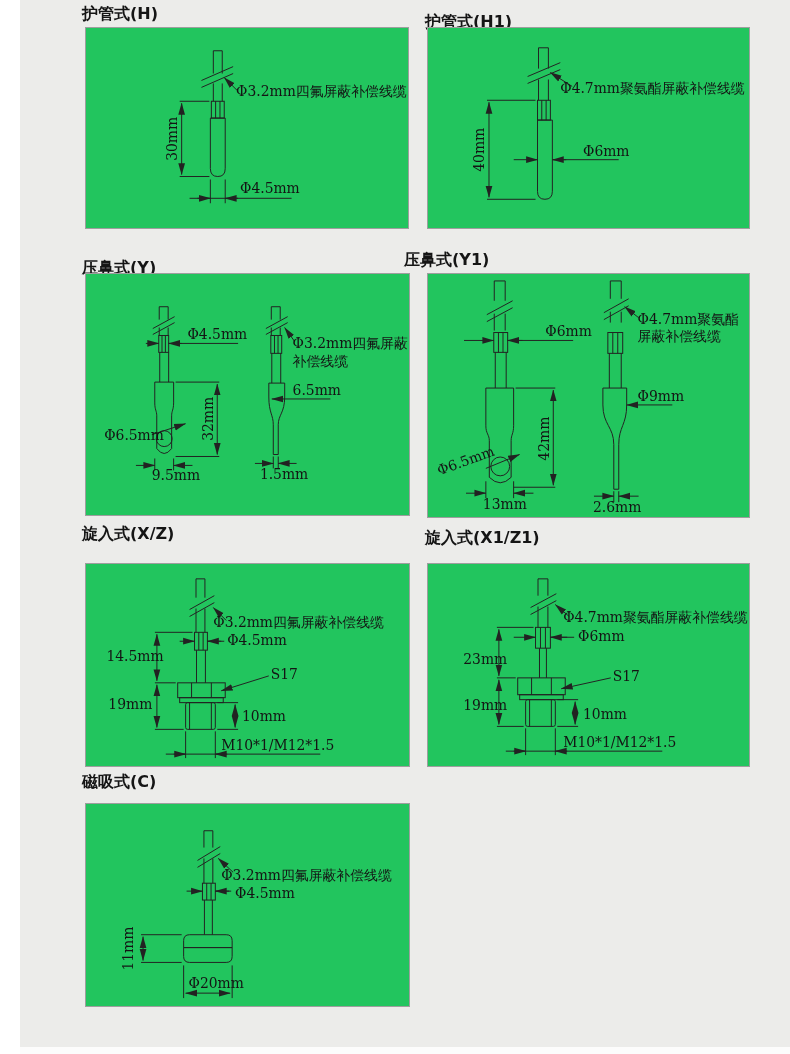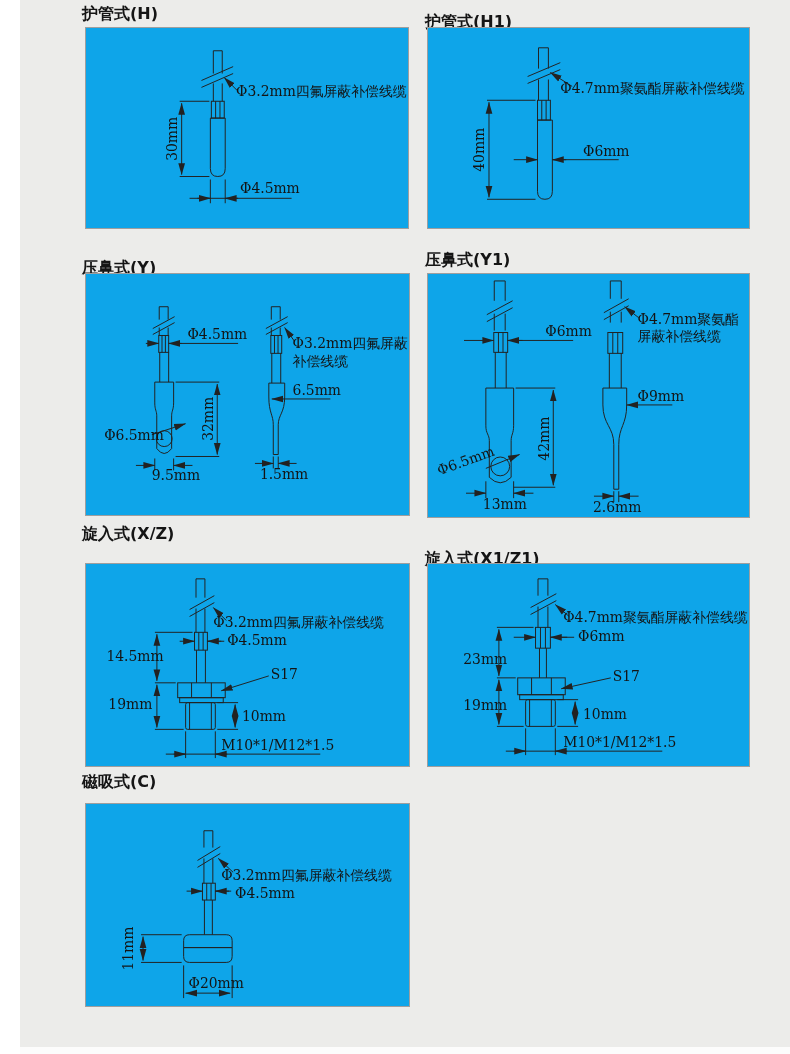--- a/index.html
+++ b/index.html
@@ -1,18 +1,18 @@
 <!DOCTYPE html>
 <html><head>
 <meta charset="utf-8">
 <style>
   html,body{margin:0;padding:0;background:#ffffff;}
   #stage{position:relative;width:790px;height:1054px;background:#ececea;overflow:hidden;
          font-family:"DejaVu Sans",sans-serif;margin-left:20px;}
-  .panel{position:absolute;background:#0ea5e9;border:1px solid #9e9e9e;box-sizing:border-box;}
+  .panel{position:absolute;background:#22c55e;border:1px solid #9e9e9e;box-sizing:border-box;}
   .panel svg{display:block;width:100%;height:100%;}
   .ptitle{position:absolute;font-weight:bold;font-size:16px;color:#151515;
           font-family:"DejaVu Sans",sans-serif;white-space:nowrap;}
   .s{stroke:#222222;fill:none;stroke-width:1;}
   text{fill:#141414;}
   .dim{font-size:14px;font-family:"DejaVu Serif",serif;}
   .lbl{font-size:14px;font-family:"DejaVu Serif",serif;}
   .strip{position:absolute;left:0;top:1047px;width:790px;height:7px;background:#fcfcfc;}
 </style>
 </head>
@@ -24,23 +24,23 @@
     <defs>
       <marker id="arr" viewBox="0 0 12 8" refX="11.5" refY="4" markerWidth="12" markerHeight="8" orient="auto-start-reverse" markerUnits="userSpaceOnUse">
         <path d="M0,0.6 L12,4 L0,7.4 Z" fill="#222222"></path>
       </marker>
     </defs>
   </svg>
 
   <div class="ptitle" style="left:62px;top:4px">护管式(H)</div>
   <div class="ptitle" style="left:405px;top:12px">护管式(H1)</div>
   <div class="ptitle" style="left:62px;top:258px">压鼻式(Y)</div>
-  <div class="ptitle" style="left:405px;top:250px">压鼻式(Y1)</div>
+  <div class="ptitle" style="left:384px;top:250px">压鼻式(Y1)</div>
   <div class="ptitle" style="left:62px;top:524px">旋入式(X/Z)</div>
-  <div class="ptitle" style="left:405px;top:549px">旋入式(X1/Z1)</div>
+  <div class="ptitle" style="left:405px;top:528px">旋入式(X1/Z1)</div>
   <div class="ptitle" style="left:62px;top:772px">磁吸式(C)</div>
 
   <div class="panel" style="left:65px;top:27px;width:324px;height:202px">
     <svg viewBox="0 0 324 202">
       <g class="s">
         <path d="M128,23 H137 M128,23 V46 M137,23 V46 M128,56 V74 M137,56 V74"></path>
         <path d="M116,53 L148,39 M116,60 L148,46"></path>
         <line x1="152" y1="63" x2="139" y2="50" marker-end="url(#arr)"></line>
         <rect x="126" y="74" width="13" height="17"></rect>
         <path d="M130.3,74 V91 M134.7,74 V91"></path>

